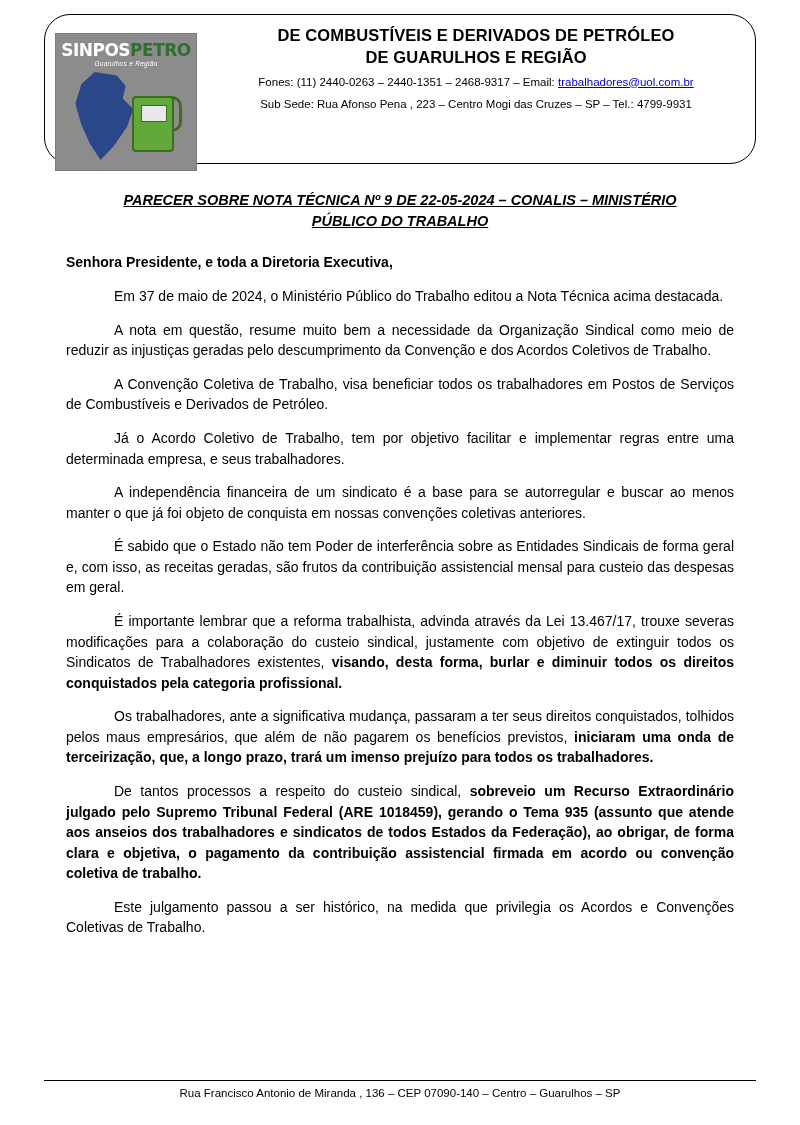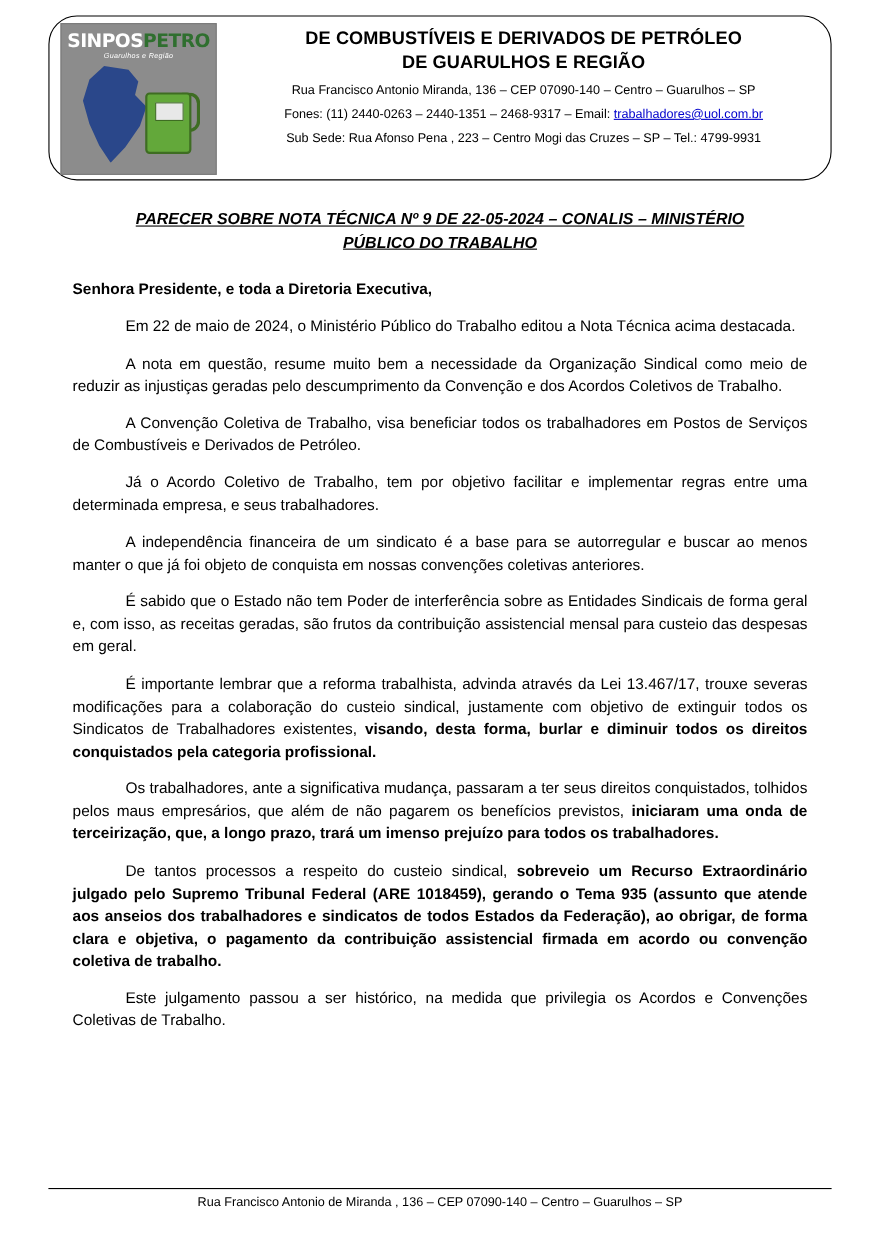--- a/index.html
+++ b/index.html
@@ -35,20 +35,21 @@
     box-sizing: border-box;
   }
   .logo-box {
     width: 140px;
     min-width: 140px;
     height: 136px;
     background: #8c8c8c;
     position: relative;
     overflow: hidden;
     border: 1px solid #7a7a7a;
+    margin-top: 12px;
   }
   .logo-title {
     position: absolute;
     top: 8px;
     left: 0;
     width: 100%;
     text-align: center;
     font-family: "DejaVu Sans", sans-serif;
     font-weight: bold;
     font-size: 17px;
@@ -192,37 +193,36 @@
         <div class="pump-hose"></div>
         <div class="pump-body">
           <div class="pump-screen"></div>
         </div>
       </div>
     </div>
 
     <div class="head-text">
       <div class="head-line1">DE COMBUSTÍVEIS E DERIVADOS DE PETRÓLEO</div>
       <div class="head-line1">DE GUARULHOS E REGIÃO</div>
-      <div class="head-addr">Rua Francisco Antonio Miranda, 136 – CEP 07090-140 – Centro – Guarulhos – SP</div>
       <div class="head-addr">
         <span>Fones: (11) 2440-0263 – 2440-1351 – 2468-9317 – Email: </span><a href="#">trabalhadores@uol.com.br</a>
       </div>
       <div class="head-addr">Sub Sede: Rua Afonso Pena , 223 – Centro Mogi das Cruzes – SP – Tel.: 4799-9931</div>
     </div>
   </div>
 
   <div class="doc-title">
     <span>PARECER SOBRE NOTA TÉCNICA Nº 9 DE 22-05-2024 – CONALIS – MINISTÉRIO</span><br>
     <span>PÚBLICO DO TRABALHO</span>
   </div>
 
   <div class="body-wrap">
     <div class="salutation">Senhora Presidente, e toda a Diretoria Executiva,</div>
     <div id="paragraphs">
-        <p class="para"><span>Em 22 de maio de 2024, o Ministério Público do Trabalho editou a Nota Técnica acima destacada.</span></p>
+        <p class="para"><span>Em 37 de maio de 2024, o Ministério Público do Trabalho editou a Nota Técnica acima destacada.</span></p>
         <p class="para"><span>A nota em questão, resume muito bem a necessidade da Organização Sindical como meio de reduzir as injustiças geradas pelo descumprimento da Convenção e dos Acordos Coletivos de Trabalho.</span></p>
         <p class="para"><span>A Convenção Coletiva de Trabalho, visa beneficiar todos os trabalhadores em Postos de Serviços de Combustíveis e Derivados de Petróleo.</span></p>
         <p class="para"><span>Já o Acordo Coletivo de Trabalho, tem por objetivo facilitar e implementar regras entre uma determinada empresa, e seus trabalhadores.</span></p>
         <p class="para"><span>A independência financeira de um sindicato é a base para se autorregular e buscar ao menos manter o que já foi objeto de conquista em nossas convenções coletivas anteriores.</span></p>
         <p class="para"><span>É sabido que o Estado não tem Poder de interferência sobre as Entidades Sindicais de forma geral e, com isso, as receitas geradas, são frutos da contribuição assistencial mensal para custeio das despesas em geral.</span></p>
         <p class="para"><span>É importante lembrar que a reforma trabalhista, advinda através da Lei 13.467/17, trouxe severas modificações para a colaboração do custeio sindical, justamente com objetivo de extinguir todos os Sindicatos de Trabalhadores existentes, </span><b>visando, desta forma, burlar e diminuir todos os direitos conquistados pela categoria profissional.</b></p>
         <p class="para"><span>Os trabalhadores, ante a significativa mudança, passaram a ter seus direitos conquistados, tolhidos pelos maus empresários, que além de não pagarem os benefícios previstos, </span><b>iniciaram uma onda de terceirização, que, a longo prazo, trará um imenso prejuízo para todos os trabalhadores.</b></p>
         <p class="para"><span>De tantos processos a respeito do custeio sindical, </span><b>sobreveio um Recurso Extraordinário julgado pelo Supremo Tribunal Federal (ARE 1018459), gerando o Tema 935 (assunto que atende aos anseios dos trabalhadores e sindicatos de todos Estados da Federação), ao obrigar, de forma clara e objetiva, o pagamento da contribuição assistencial firmada em acordo ou convenção coletiva de trabalho.</b></p>
         <p class="para"><span>Este julgamento passou a ser histórico, na medida que privilegia os Acordos e Convenções Coletivas de Trabalho.</span></p>
       </div>

